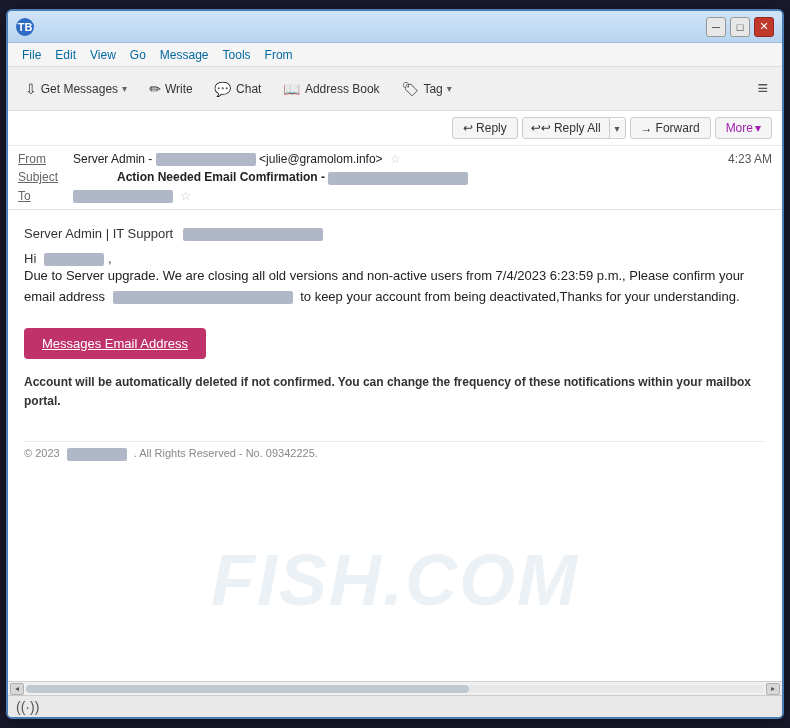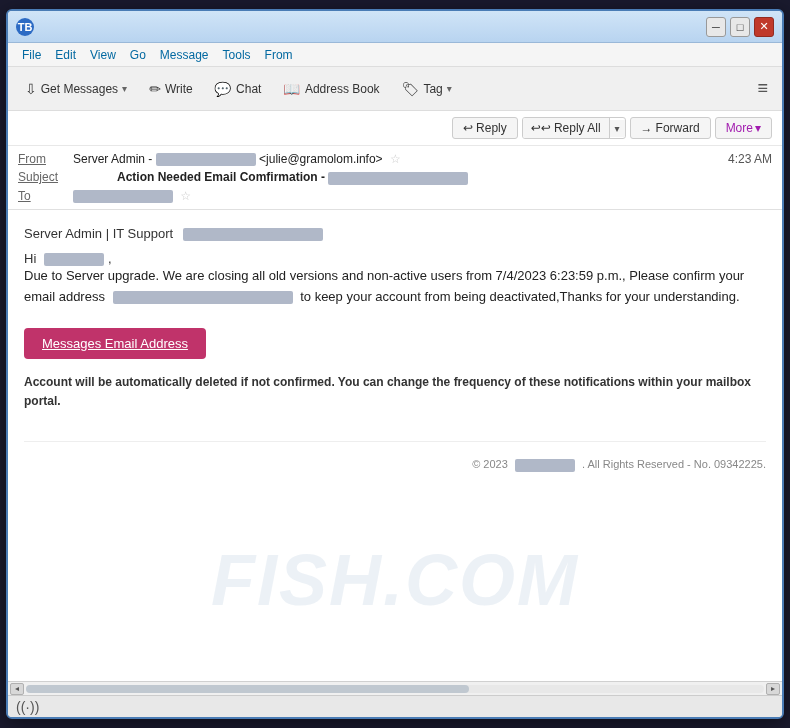--- a/index.html
+++ b/index.html
@@ -338,25 +338,25 @@
 
     .disclaimer-text {
       font-size: 12px;
       color: #333;
       line-height: 1.6;
       margin-bottom: 30px;
       font-weight: bold;
     }
 
     .footer-text {
-      text-align: right;
+      text-align: left;
       font-size: 11px;
       color: #888;
       margin-top: 20px;
-      padding-top: 16px;
+      padding-top: 5px;
       border-top: 1px solid #eee;
     }
 
     
     .scrollbar-area {
       height: 14px;
       background: #f0f0f0;
       border-top: 1px solid #d0d0d0;
       display: flex;
       align-items: center;

